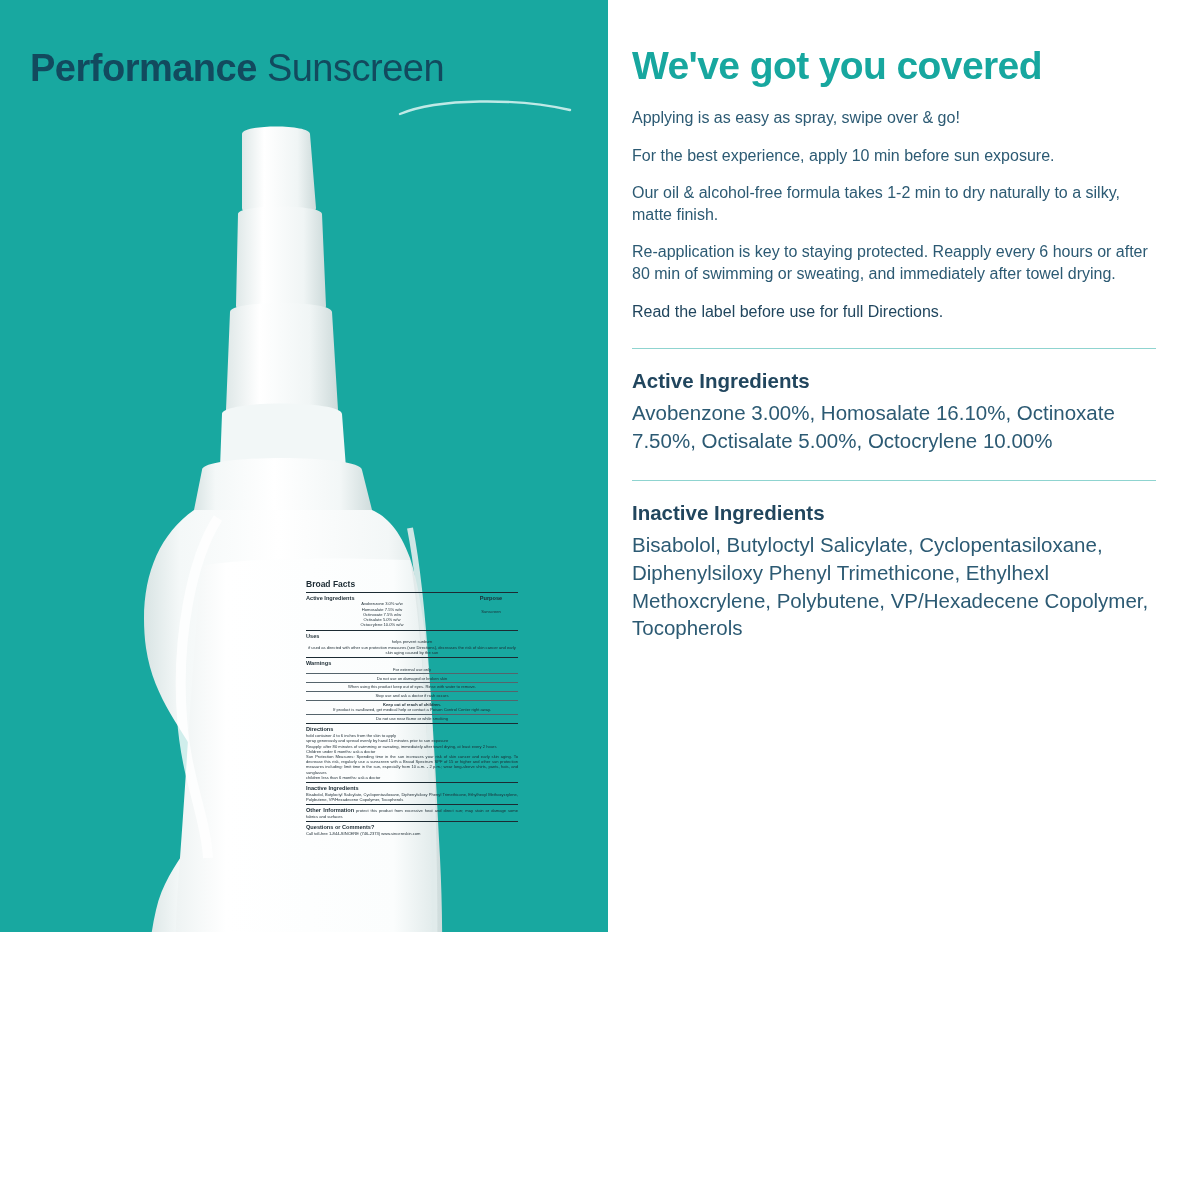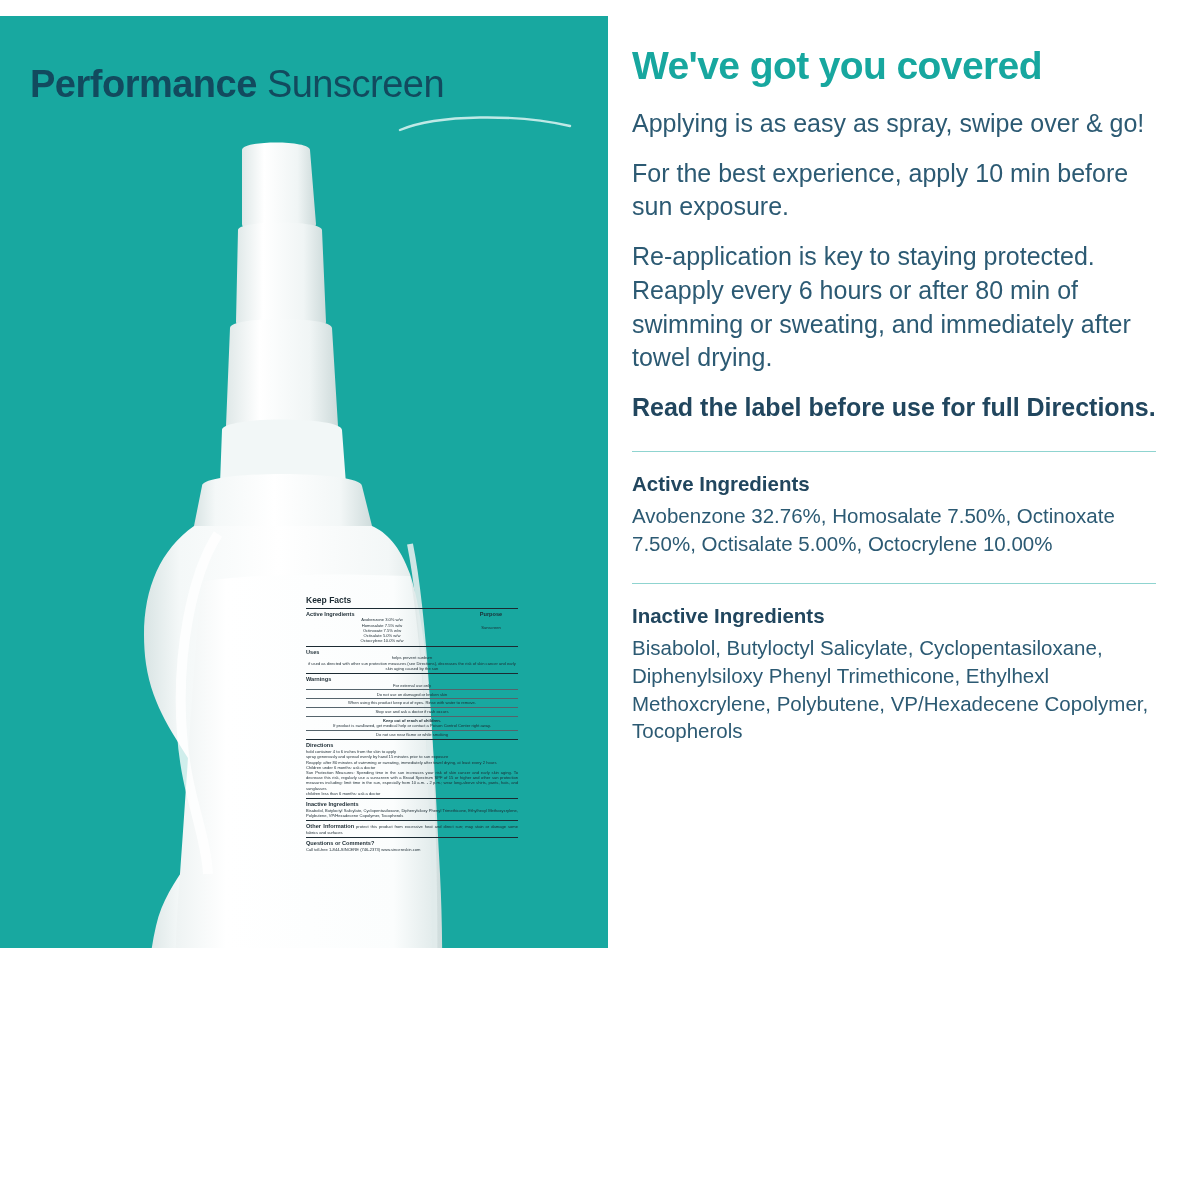--- a/index.html
+++ b/index.html
@@ -15,21 +15,20 @@
     display: flex;
   }
 
   
   .left {
     position: relative;
     width: 608px; height: 932px;
     background: #18a8a0;
     flex: 0 0 608px;
     overflow: hidden;
-    margin-top: 16px;
   }
   .left-title {
     position: absolute;
     left: 30px; top: 48px;
     width: 560px;
     color: #124a5e;
     font-size: 38px;
     line-height: 1.1;
     letter-spacing: -0.5px;
     white-space: nowrap;
@@ -124,26 +123,26 @@
   }
   .r-title {
     color: #17a79f;
     font-size: 39px;
     font-weight: bold;
     letter-spacing: -0.6px;
     line-height: 1.05;
     margin-bottom: 20px;
   }
   .r-p {
-    font-size: 25px;
+    font-size: 16px;
     line-height: 1.35;
     color: #2c5a73;
     margin-bottom: 16px;
   }
-  .r-p.strong { font-weight: bold; color: #21465e; margin-top: 2px; }
+  .r-p.strong { font-weight: normal; color: #21465e; margin-top: 2px; }
   .divider {
     height: 1px; background: #8fd4d0;
     margin: 26px 0 20px 0;
   }
   .sec-h {
     font-size: 20.5px; font-weight: bold; color: #21465e;
     margin-bottom: 6px;
   }
   .sec-b {
     font-size: 20.5px; line-height: 1.35; color: #2c5a73;
@@ -214,21 +213,21 @@
                  C 240 988, 130 988, 72 972
                  C 64 920, 62 840, 70 740
                  C 76 660, 84 520, 92 448 Z" fill="url(#lgrad)"></path>
 
         <path d="M108 400 C 82 440, 66 520, 72 600 C 76 660, 96 700, 98 740" stroke="#ffffff" stroke-width="10" fill="none" opacity="0.8"></path>
         <path d="M300 410 C 314 480, 322 620, 324 760 C 326 880, 320 950, 312 976" stroke="#e2ecec" stroke-width="6" fill="none" opacity="0.9"></path>
       </svg>
 
       <div class="label-text">
         <div class="drugfacts-head">
-          <span class="lt-h">Keep Facts</span>
+          <span class="lt-h">Broad Facts</span>
         </div>
         <div class="rule"></div>
         <div class="act-row">
           <div class="act-left">
             <div class="lt-sub">Active Ingredients</div>
             <div class="lt-c lt-p">Avobenzone 3.0% w/w</div>
             <div class="lt-c lt-p">Homosalate 7.5% w/w</div>
             <div class="lt-c lt-p">Octinoxate 7.5% w/w</div>
             <div class="lt-c lt-p">Octisalate 5.0% w/w</div>
             <div class="lt-c lt-p">Octocrylene 10.0% w/w</div>
@@ -367,26 +366,27 @@
         </div>
       </div>
     </div>
   </div>
 
   <div class="right">
     <div class="r-title">We've got you covered</div>
 
     <div class="r-p">Applying is as easy as spray, swipe over &amp; go!</div>
     <div class="r-p">For the best experience, apply 10 min before sun exposure.</div>
+    <div class="r-p">Our oil &amp; alcohol-free formula takes 1-2 min to dry naturally to a silky, matte finish.</div>
     <div class="r-p">Re-application is key to staying protected. Reapply every 6 hours or after 80 min of swimming or sweating, and immediately after towel drying.</div>
     <div class="r-p strong">Read the label before use for full Directions.</div>
 
     <div class="divider"></div>
 
     <div class="sec-h">Active Ingredients</div>
-    <div class="sec-b">Avobenzone 32.76%, Homosalate 7.50%, Octinoxate 7.50%, Octisalate 5.00%, Octocrylene 10.00%</div>
+    <div class="sec-b">Avobenzone 3.00%, Homosalate 16.10%, Octinoxate 7.50%, Octisalate 5.00%, Octocrylene 10.00%</div>
 
     <div class="divider"></div>
 
     <div class="sec-h">Inactive Ingredients</div>
     <div class="sec-b">Bisabolol, Butyloctyl Salicylate, Cyclopentasiloxane, Diphenylsiloxy Phenyl Trimethicone, Ethylhexl Methoxcrylene, Polybutene, VP/Hexadecene Copolymer, Tocopherols</div>
   </div>
 </div>
 
 </body></html>

